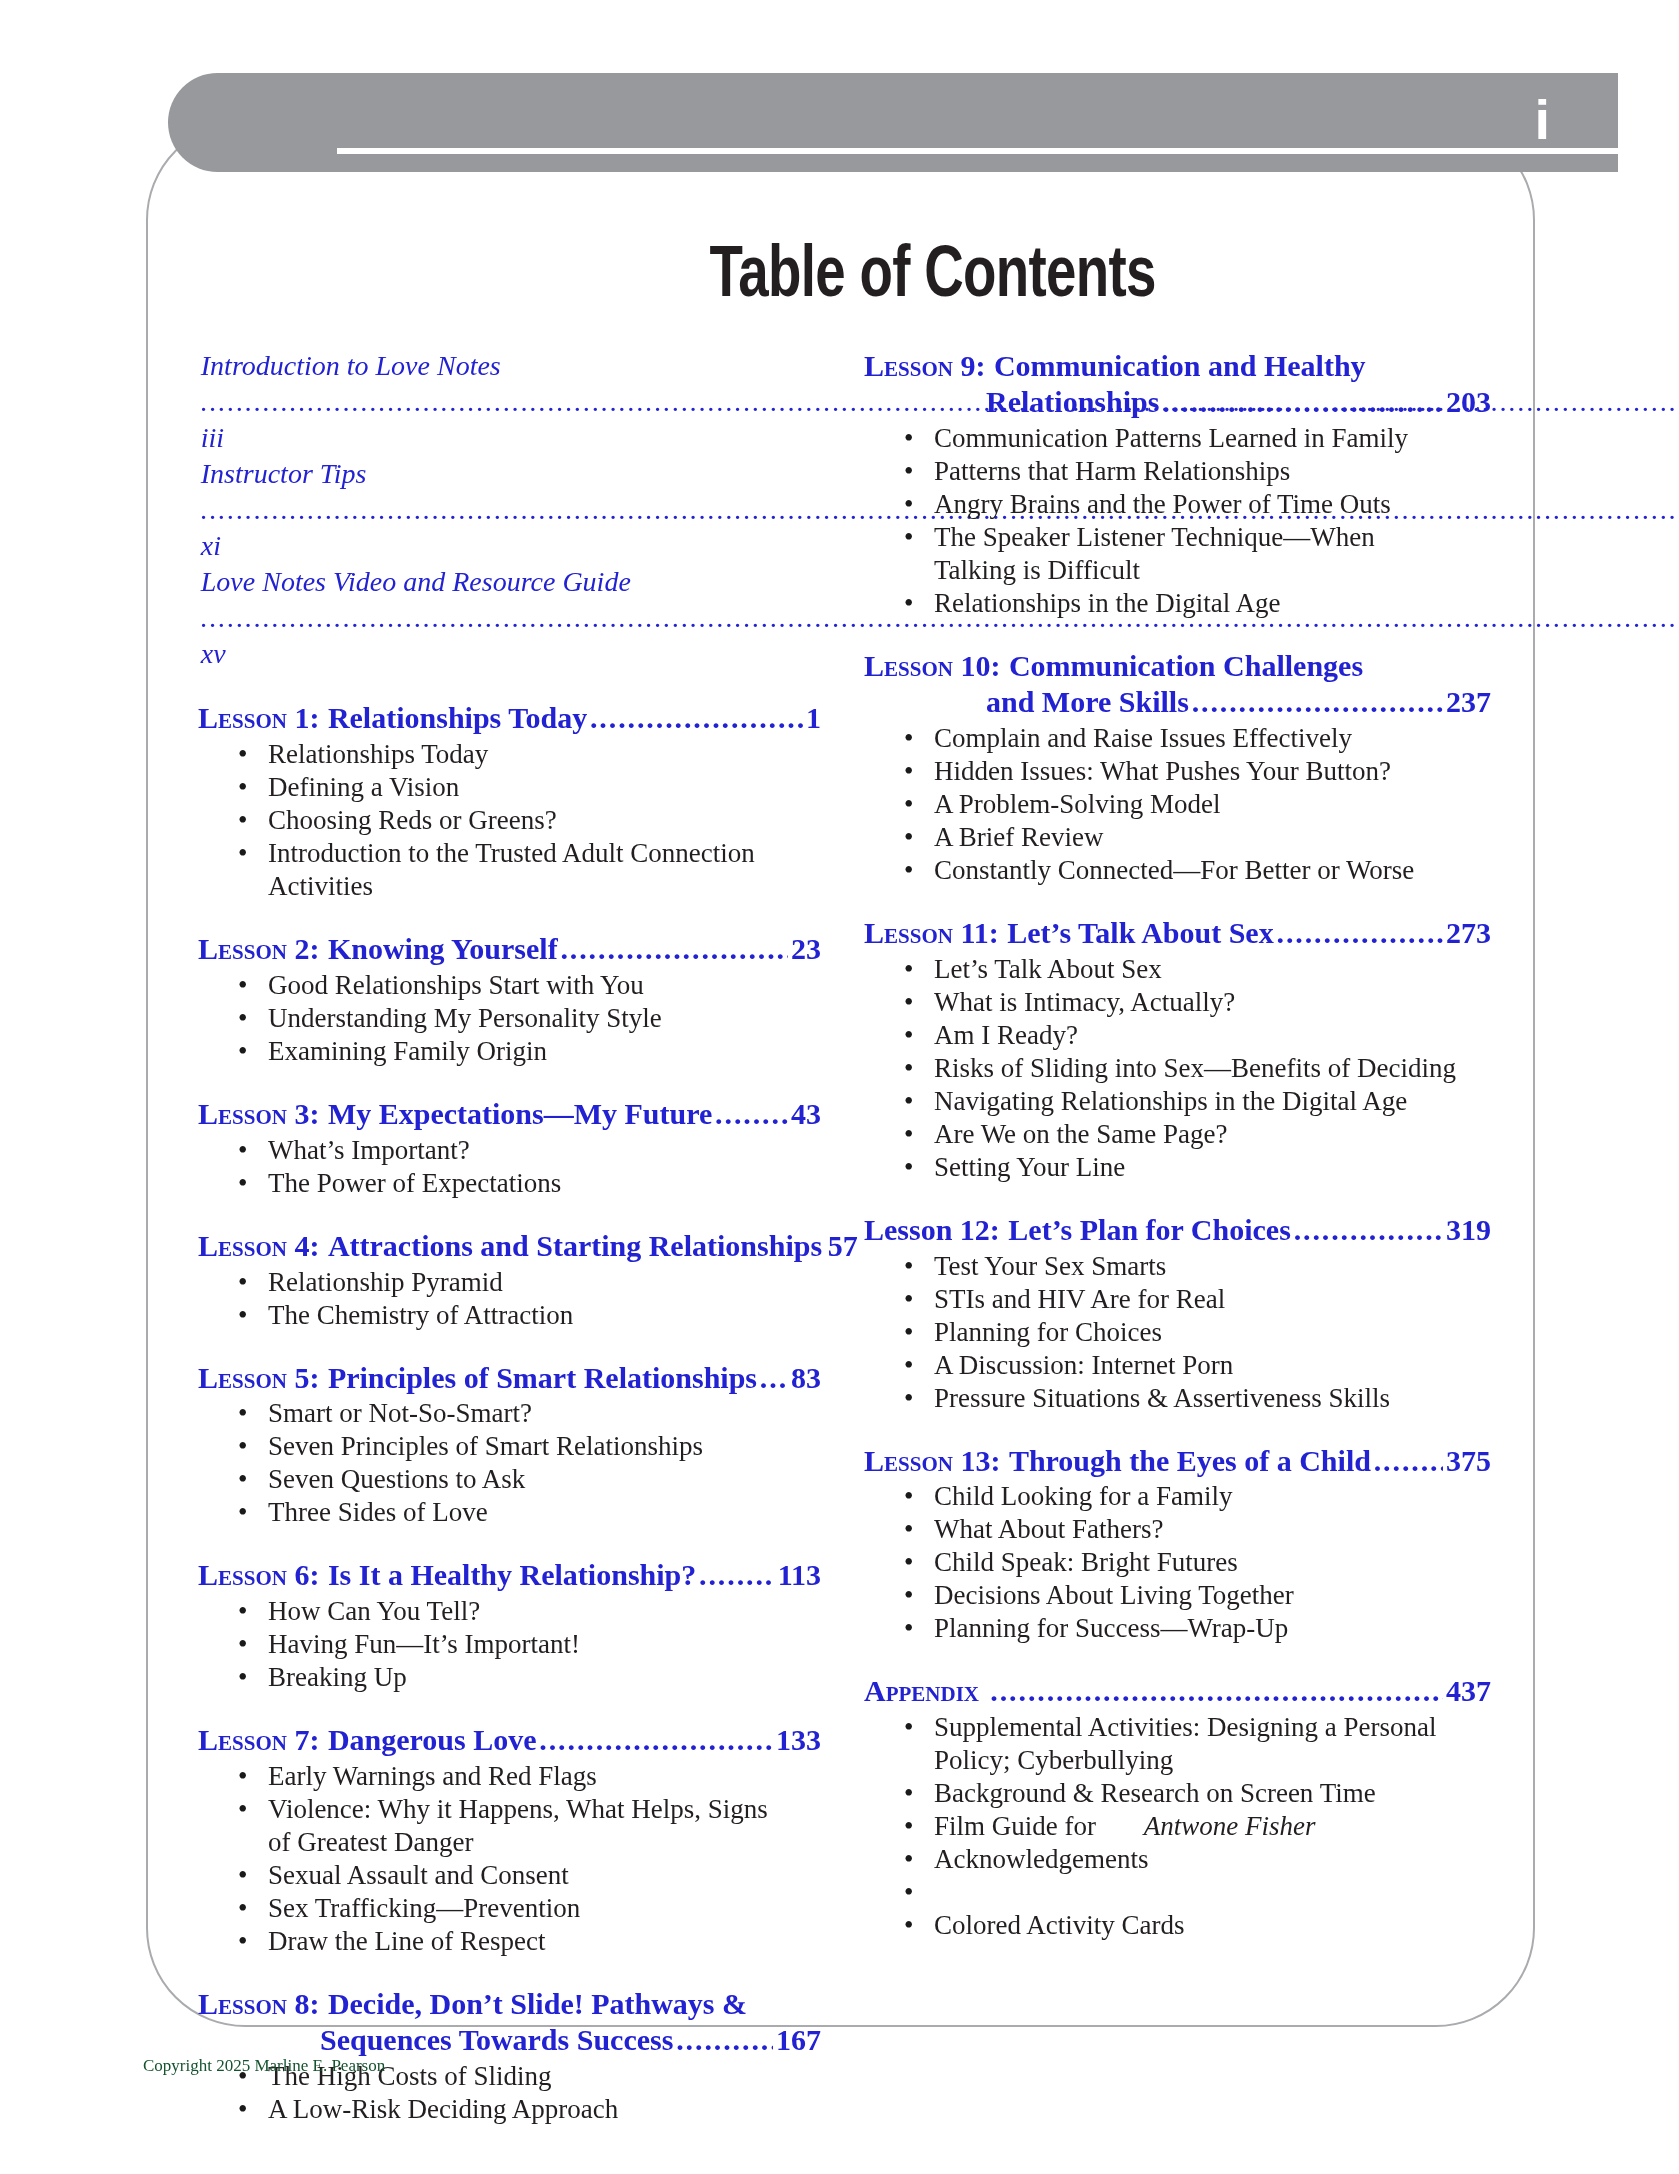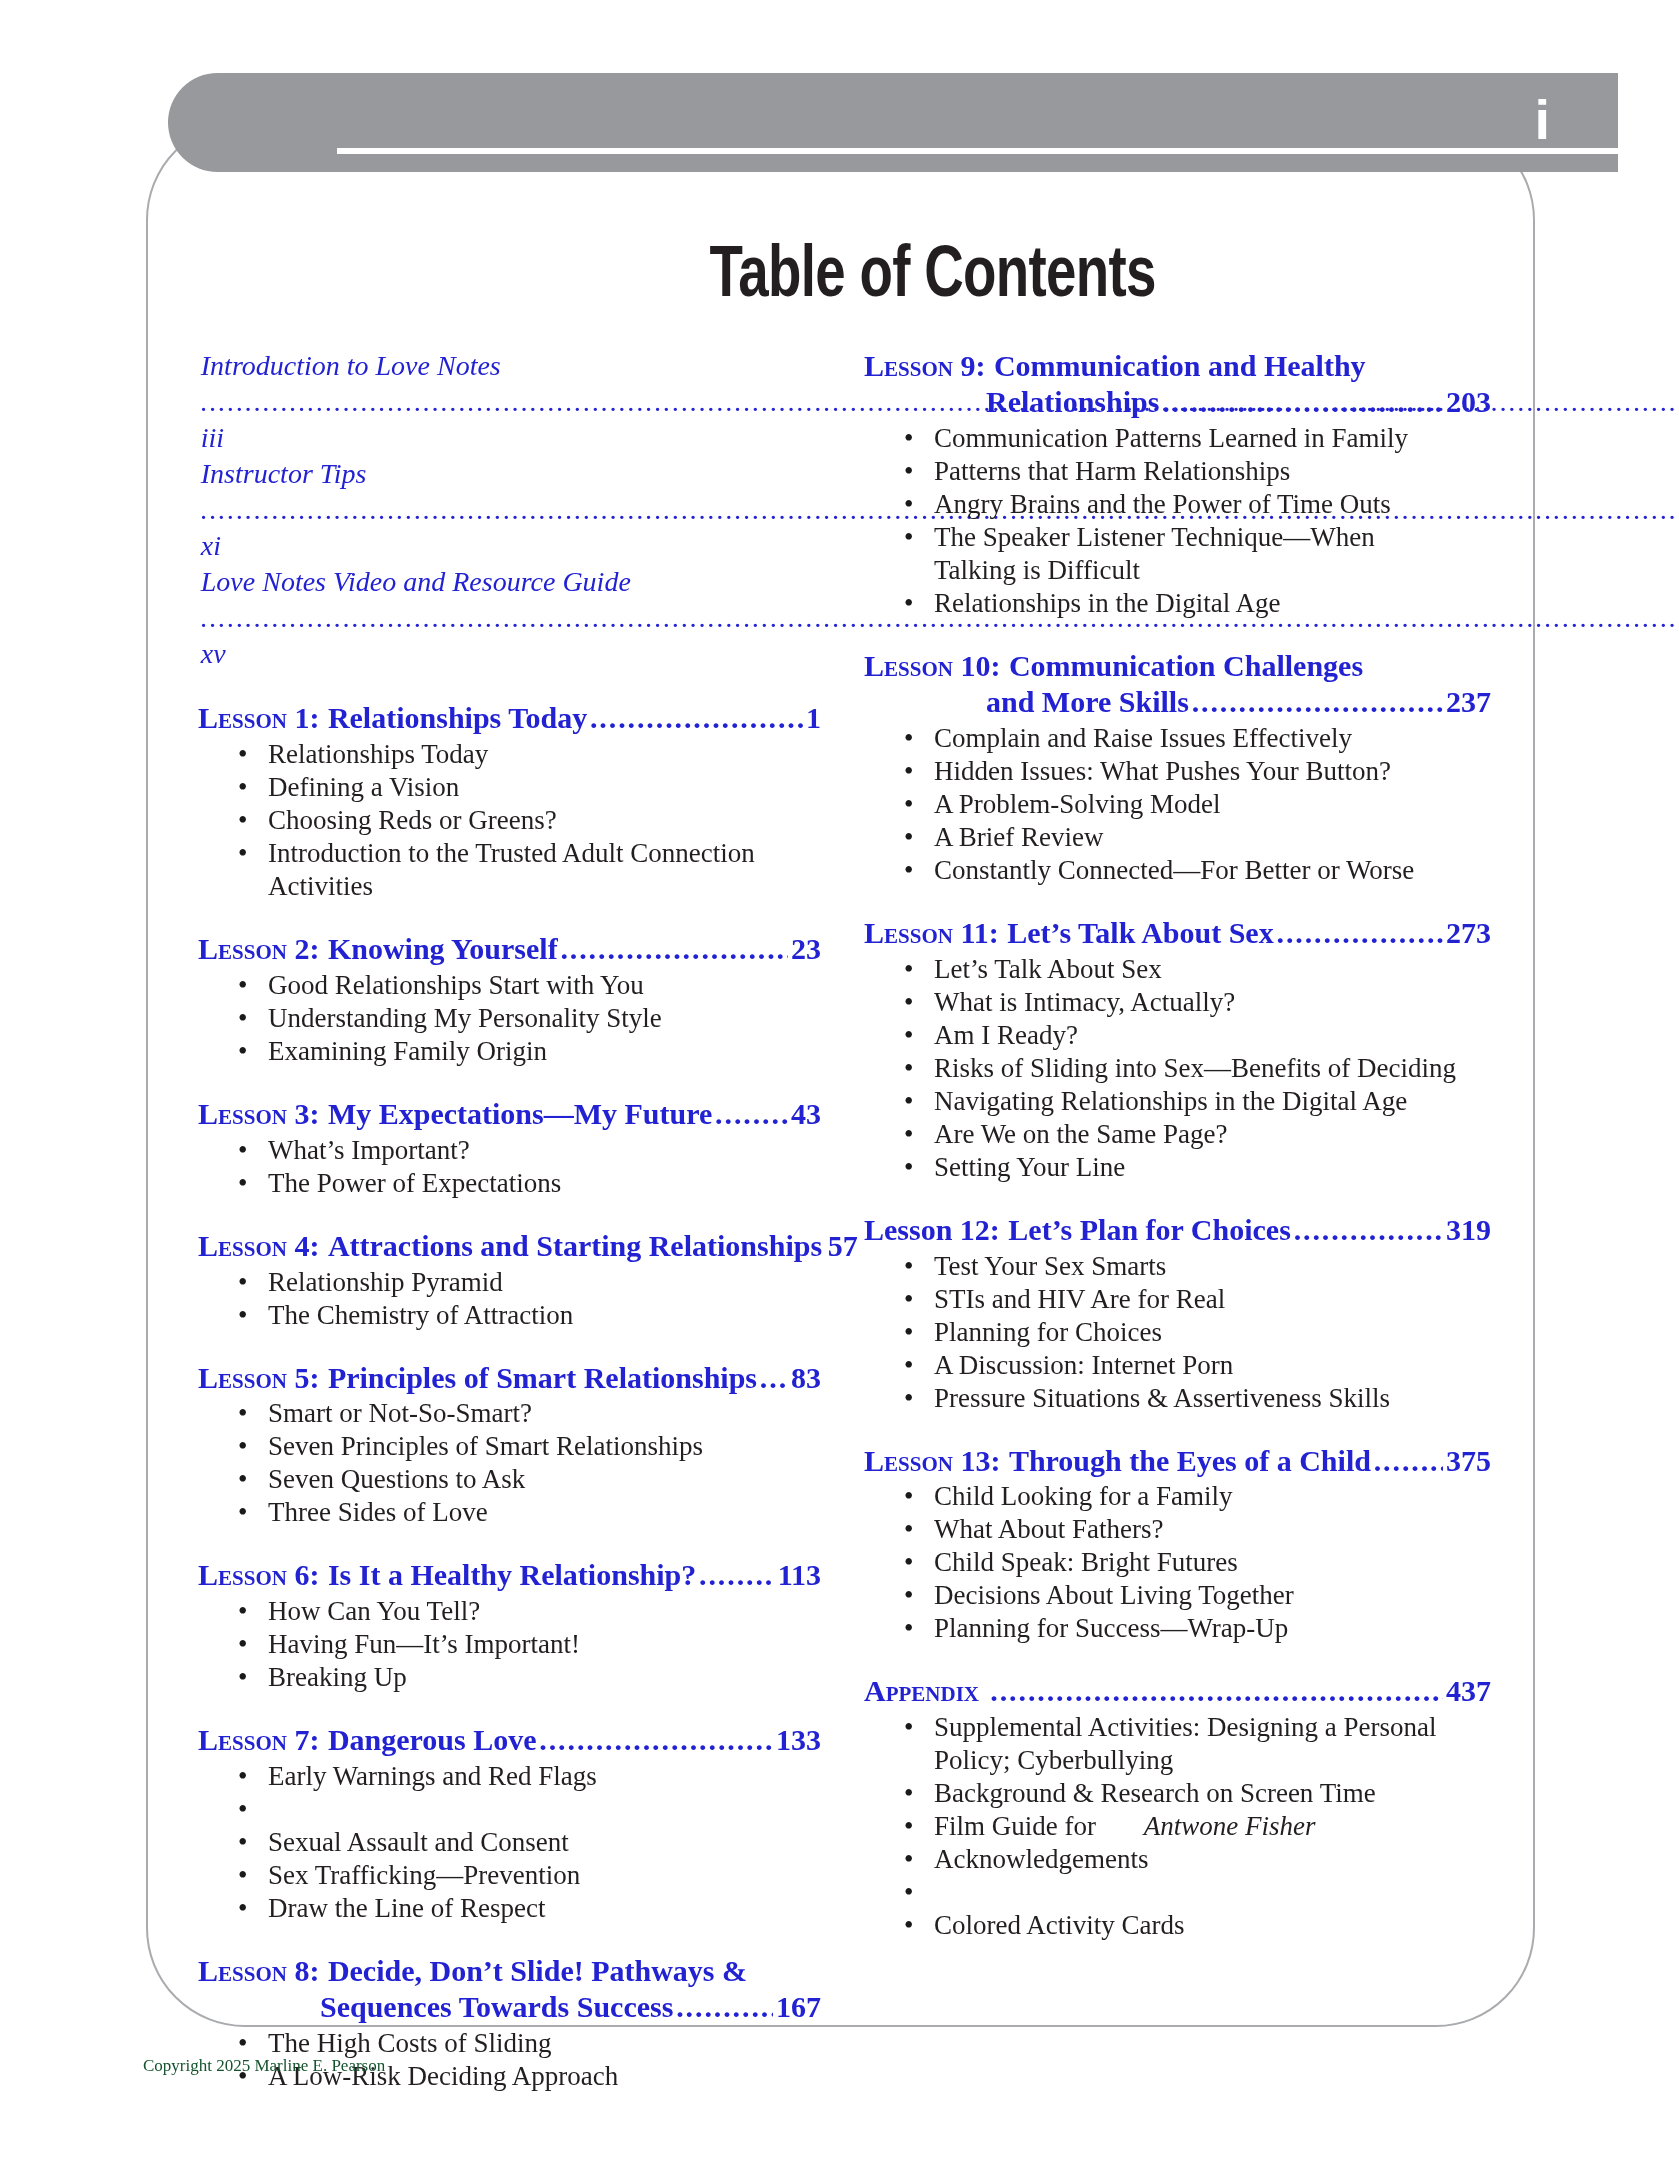--- a/index.html
+++ b/index.html
@@ -257,20 +257,21 @@
         <span class="leader"></span>
         <span class="pg">133</span>
       </div>
       <div class="bullets">
         <div class="b">
           <span class="dot">•</span>
           <span class="b-text">Early Warnings and Red Flags</span>
         </div>
         <div class="b">
           <span class="dot">•</span>
+          <span class="b-text">Violence: Why it Happens, What Helps, Signs<br>of Greatest Danger</span>
         </div>
         <div class="b">
           <span class="dot">•</span>
           <span class="b-text">Sexual Assault and Consent</span>
         </div>
         <div class="b">
           <span class="dot">•</span>
           <span class="b-text">Sex Trafficking—Prevention</span>
         </div>
         <div class="b">

